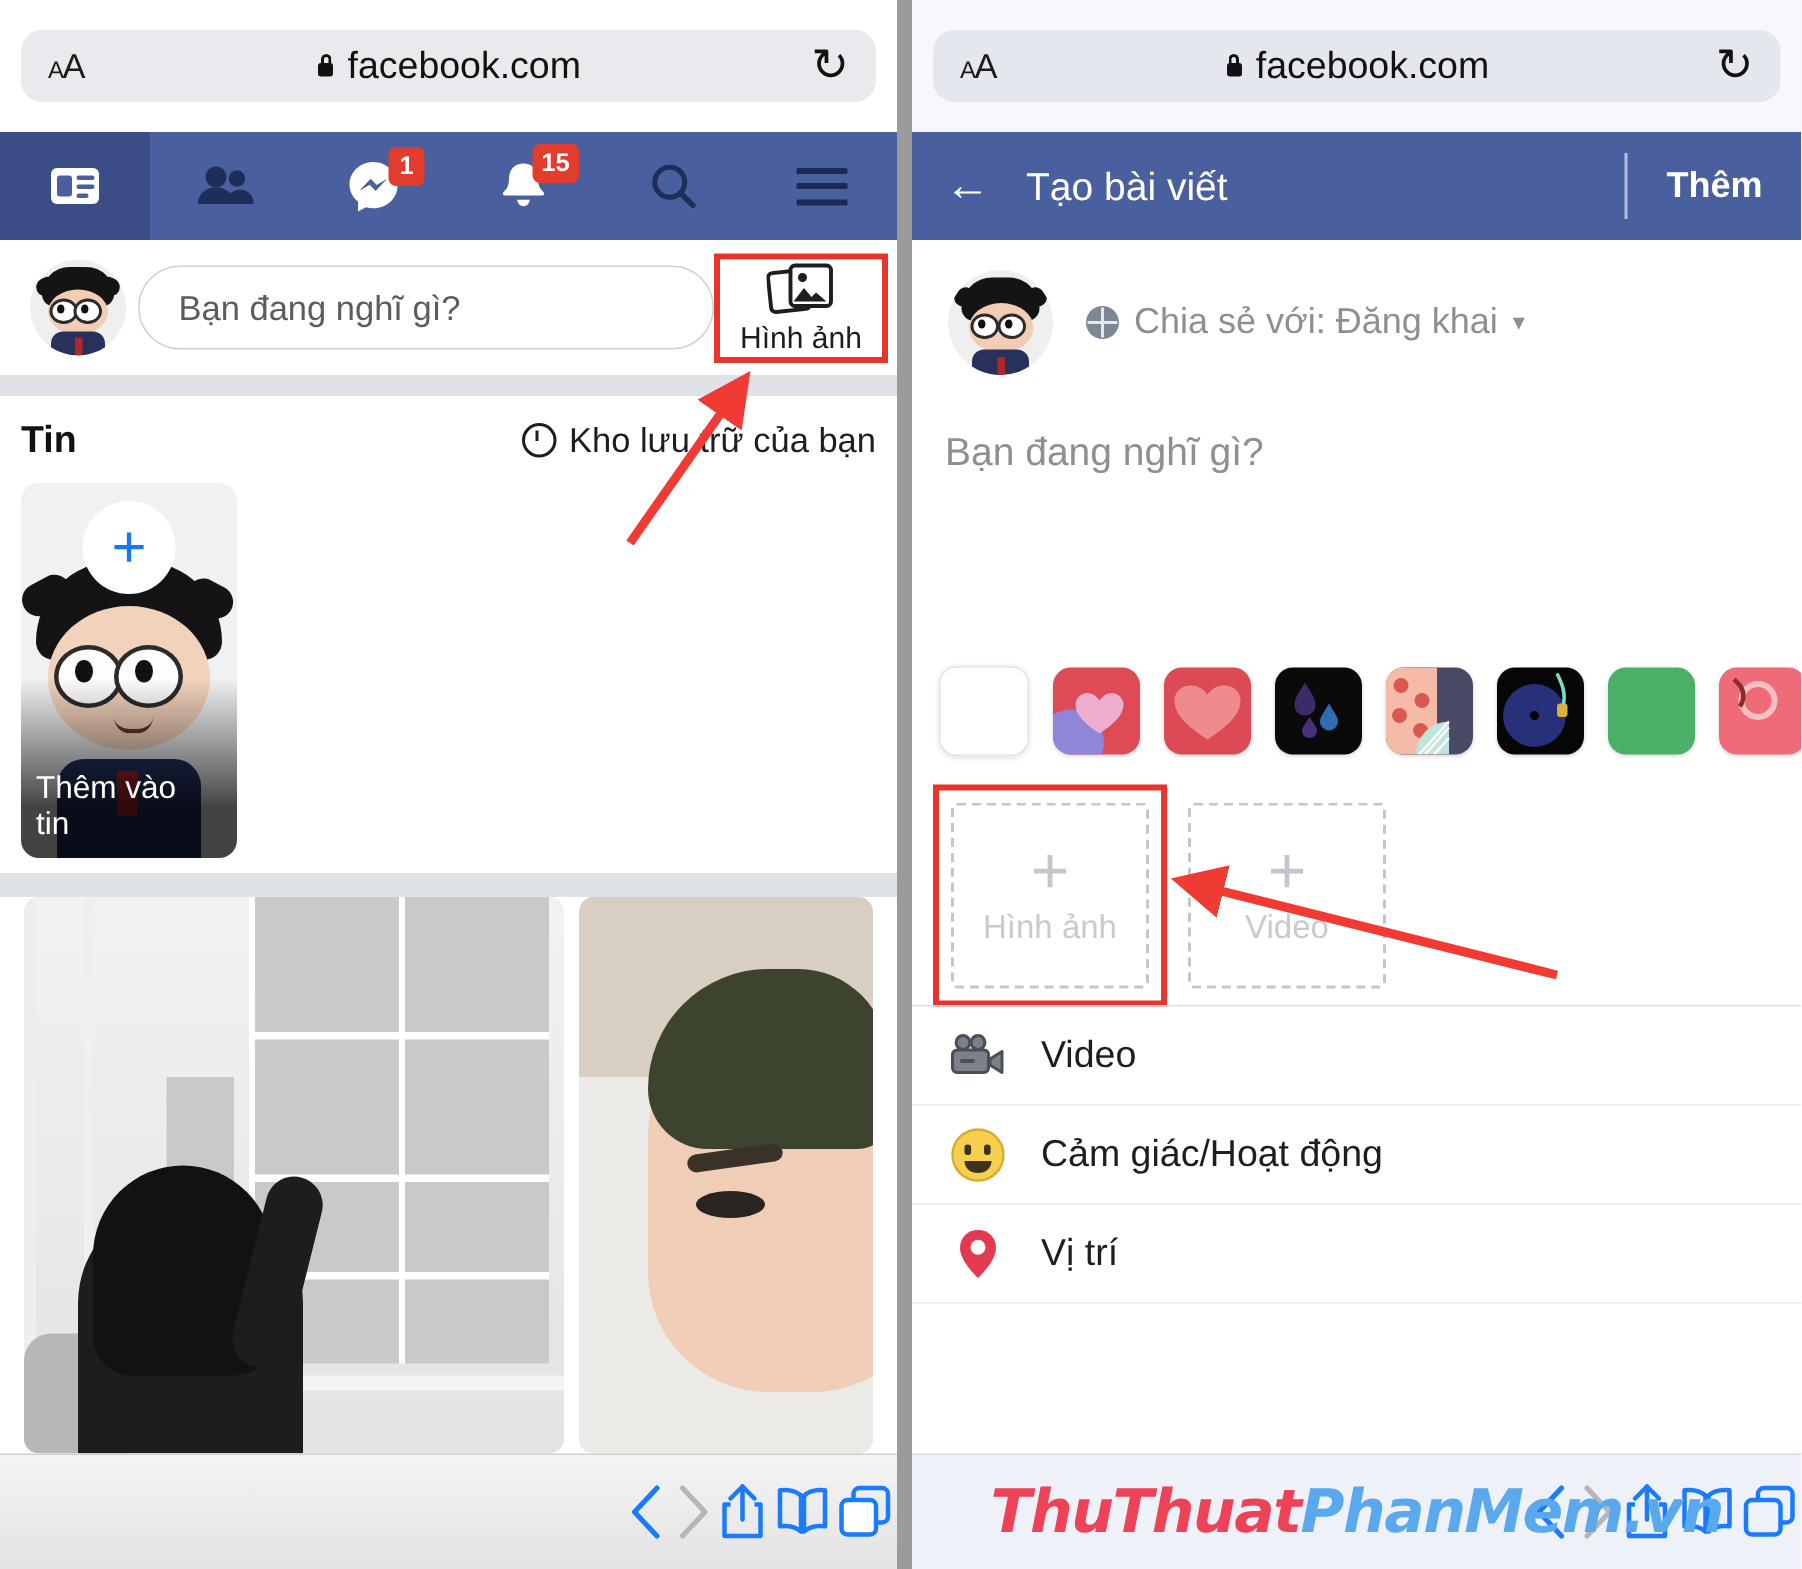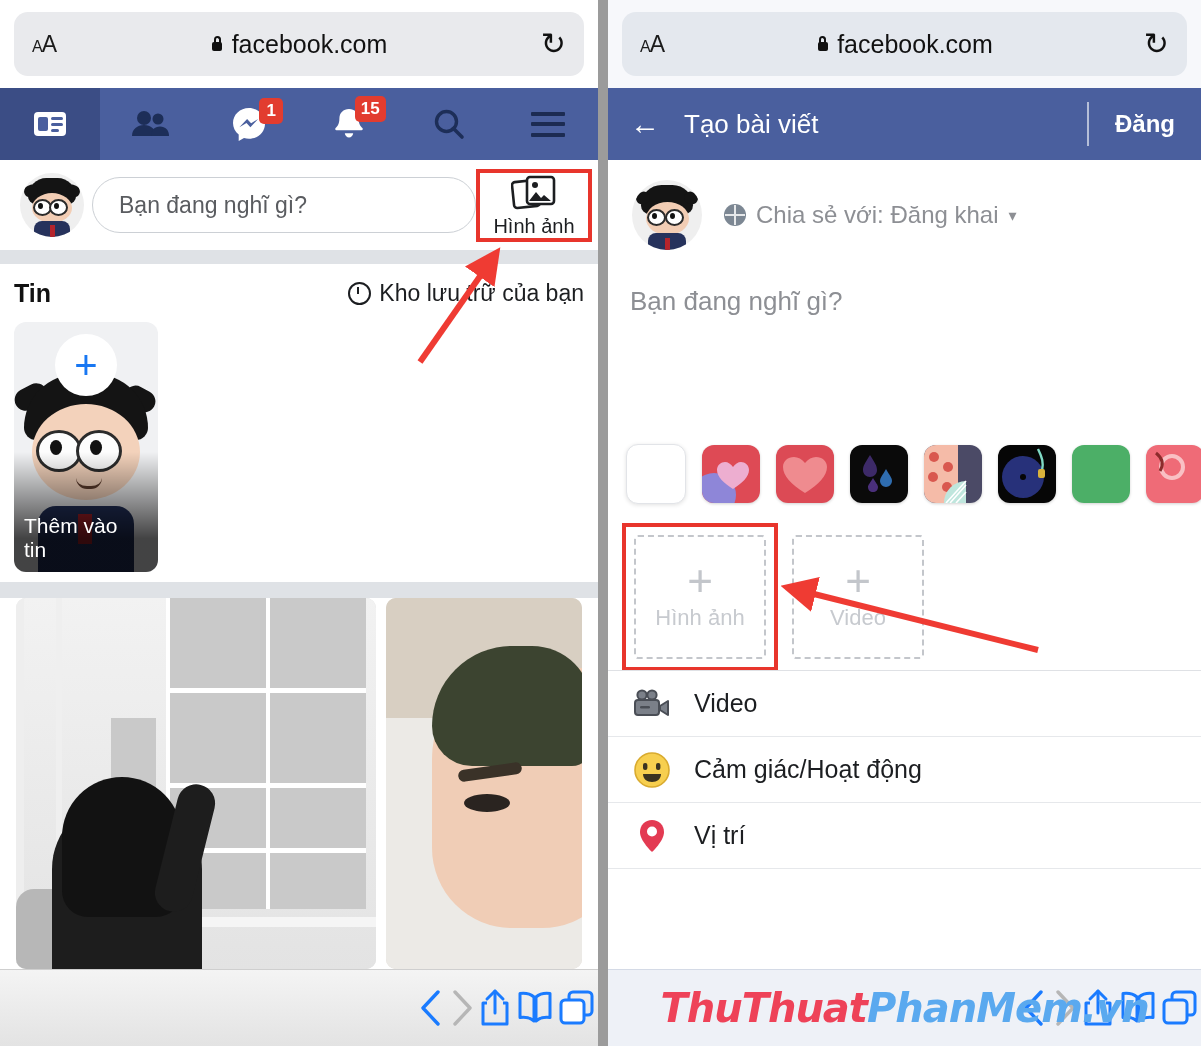--- a/index.html
+++ b/index.html
@@ -13,21 +13,21 @@
   .screens{display:flex;width:1201px;height:1046px;}
   .panel{position:relative;overflow:hidden;background:#fff;display:flex;flex-direction:column;}
   .panel-left{width:598px;height:1046px;}
   .divider{width:10px;height:1046px;background:#9b9b9b;flex:0 0 10px;}
   .panel-right{width:593px;height:1046px;}
 
   
   .urlbar-wrap{height:88px;flex:0 0 88px;display:flex;align-items:center;padding:0 14px;box-sizing:border-box;}
   .urlbar-wrap.tint{background:#f7f8fb;}
   .urlbar{
-    flex:1;height:64px;border-radius:14px;background:#e9eaed;
+    flex:1;height:48px;border-radius:14px;background:#e9eaed;
     display:flex;align-items:center;padding:0 18px;box-sizing:border-box;position:relative;
   }
   .urlbar.tint2{background:#e4e8ee;}
   .aa{font-size:23px;color:#1b1b1b;letter-spacing:-1px;font-weight:400;}
   .aa .small{font-size:16px;}
   .url-center{
     position:absolute;left:0;right:0;display:flex;align-items:center;justify-content:center;gap:8px;
     pointer-events:none;
   }
   .lock{display:inline-block;width:13px;height:16px;position:relative;}
@@ -381,21 +381,21 @@
           <span class="url-text">facebook.com</span>
         </span>
         <span class="reload">↻</span>
       </div>
     </div>
 
     <div class="fbnav-right">
       <span class="back-arrow">←</span>
       <span class="fb-title">Tạo bài viết</span>
       <span class="post-sep"></span>
-      <span class="post-btn">Đăng</span>
+      <span class="post-btn">Thêm</span>
     </div>
 
     <div class="share-row">
       <div class="avatar big">
         <div class="av-hair" style="left:9px;top:5px;width:52px;height:29px;"></div>
         <div class="av-hair2"></div>
           <div class="av-hair3"></div>
         <div class="av-face" style="left:14px;top:22px;width:43px;height:33px;"></div>
         <div class="av-gl l" style="left:15px;top:29px;"></div>
         <div class="av-gl r" style="left:33px;top:29px;"></div>

